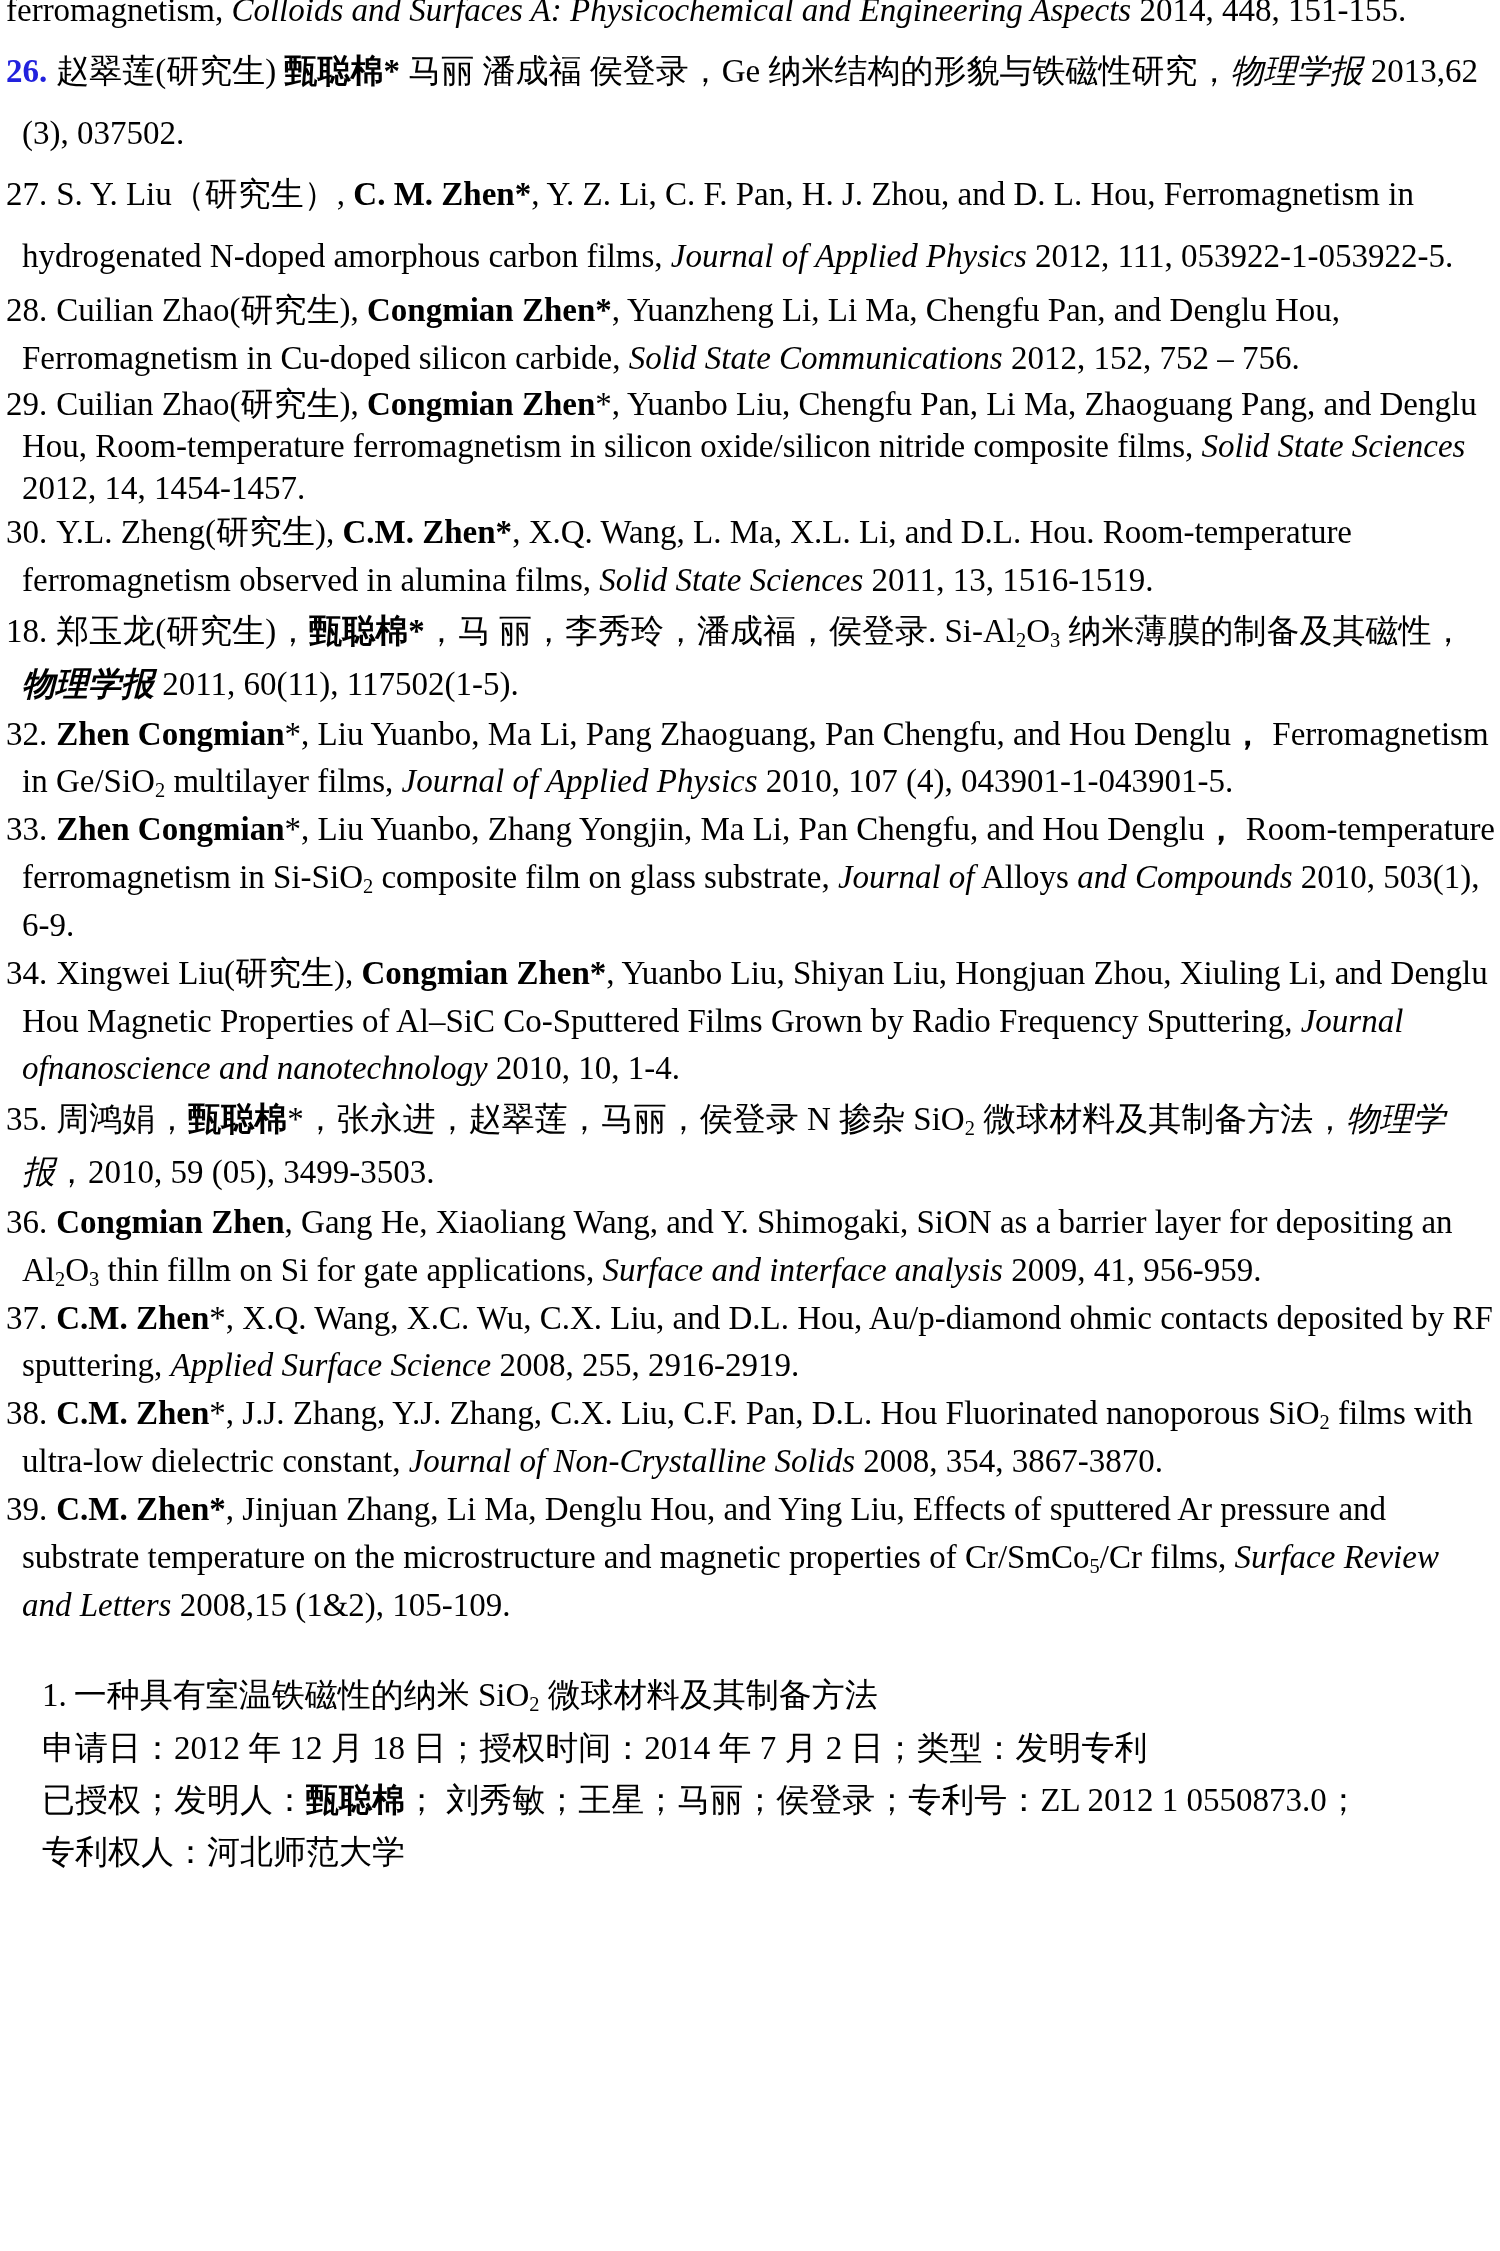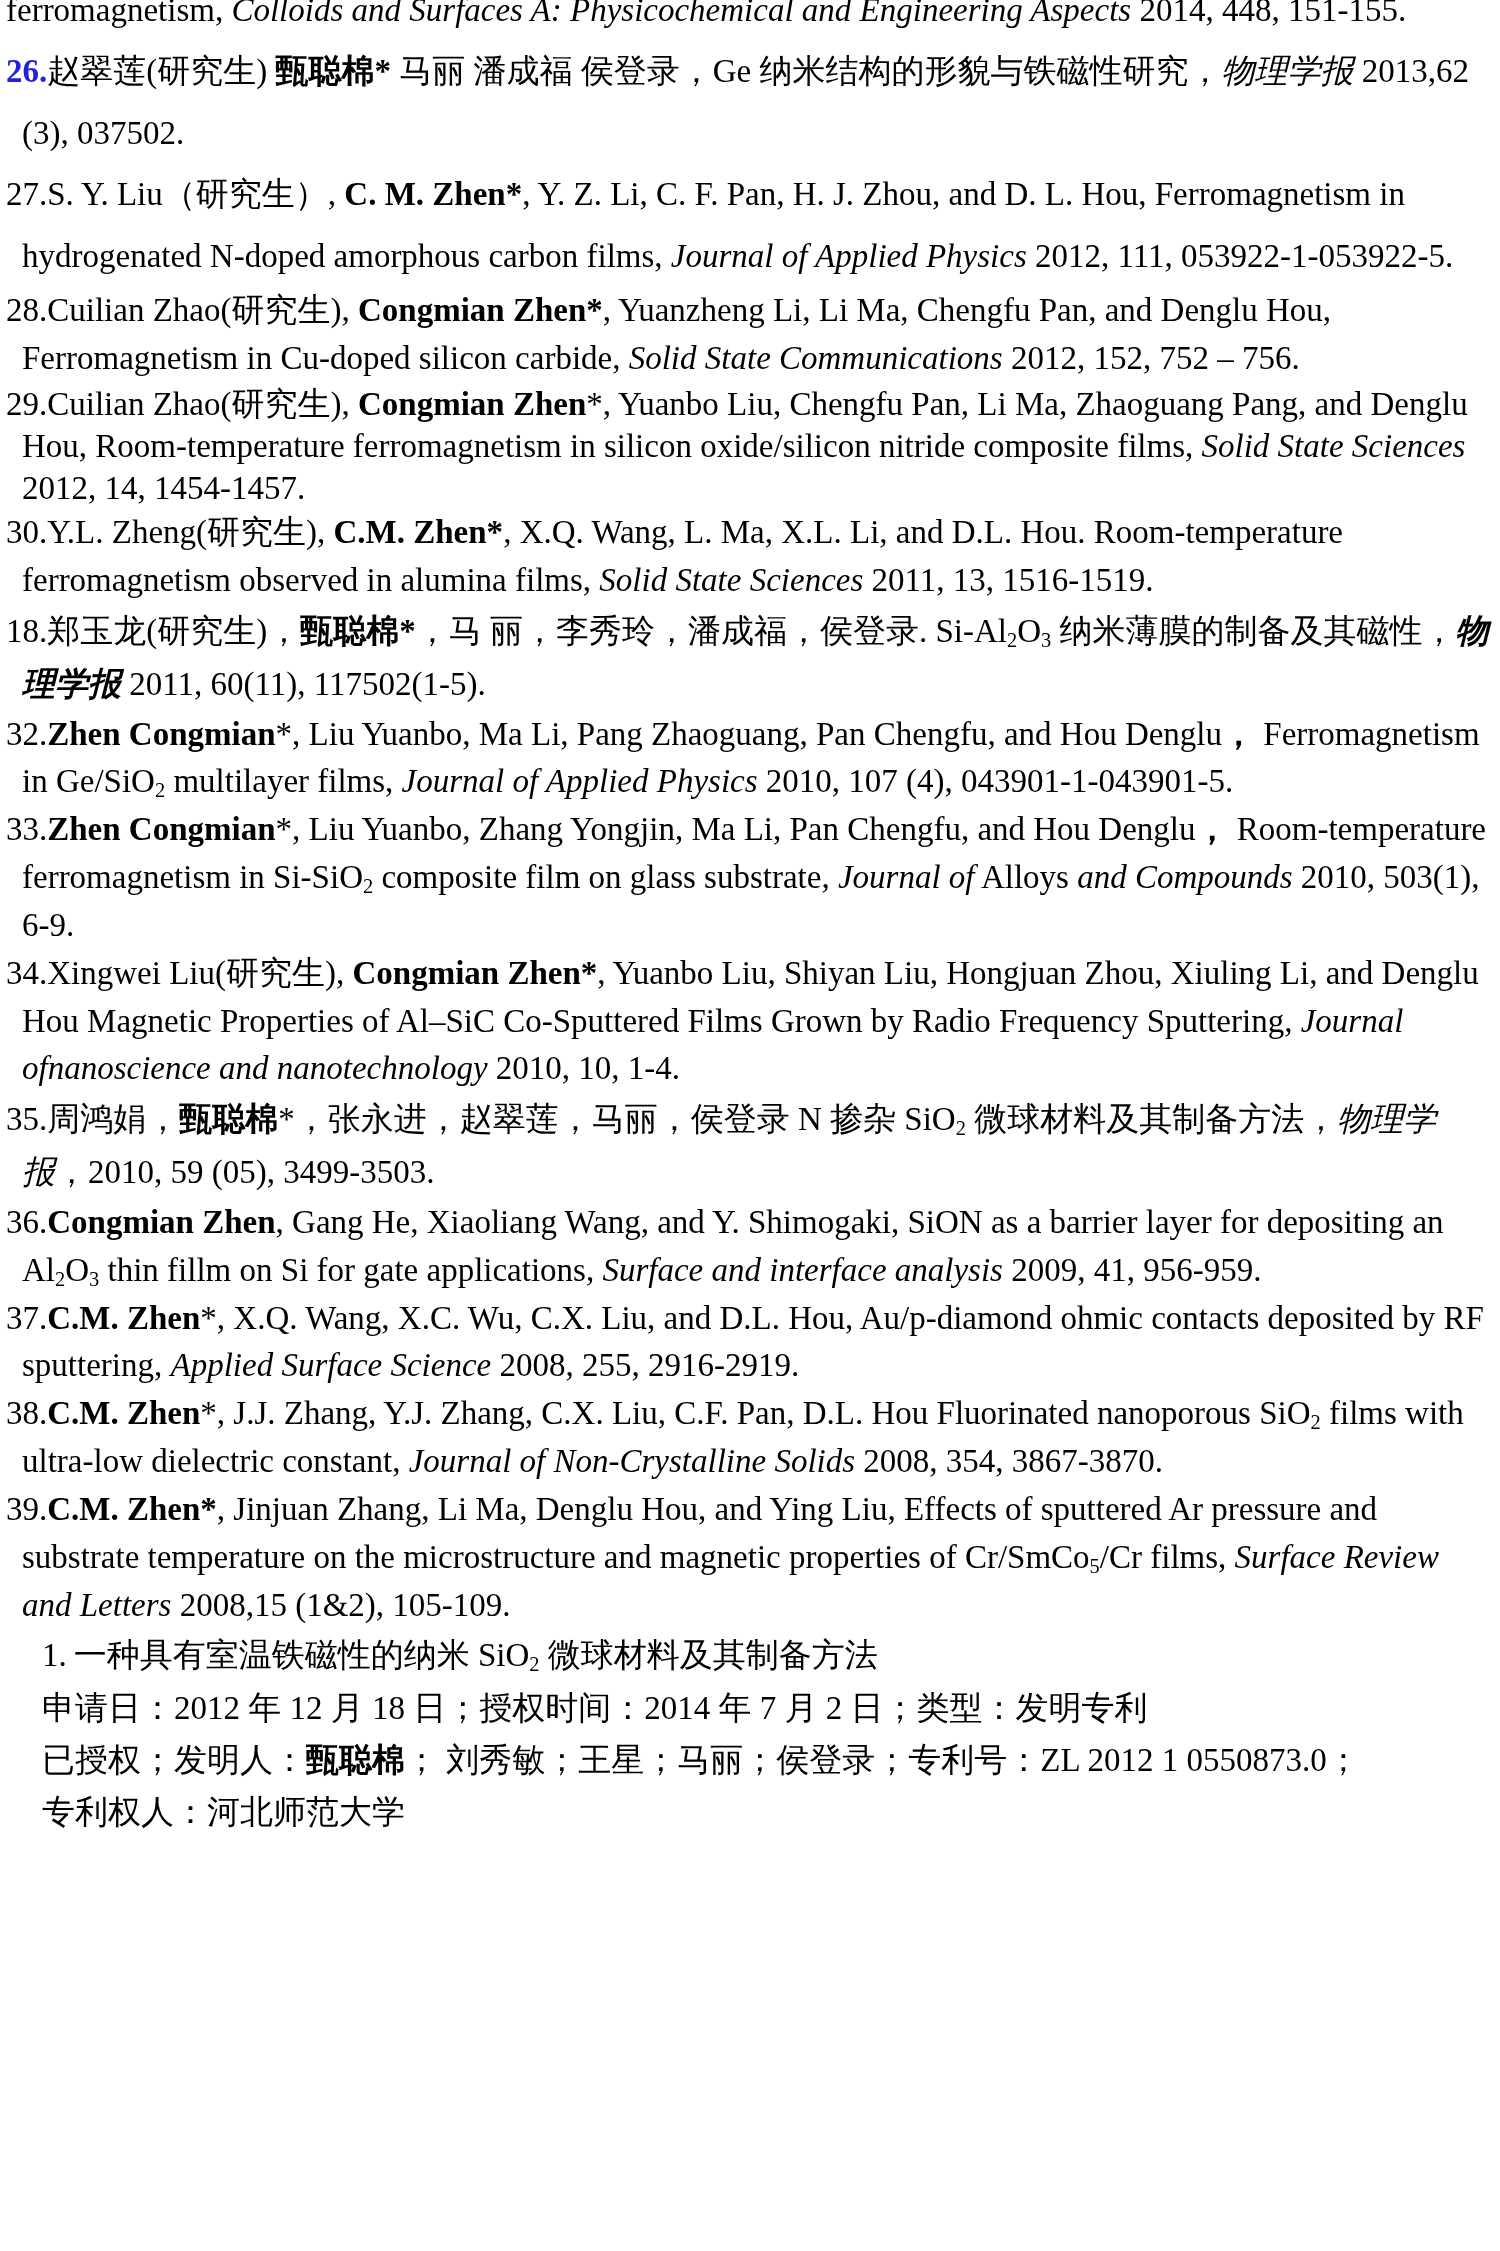--- a/index.html
+++ b/index.html
@@ -11,28 +11,28 @@
   .page {
     font-family:"Liberation Serif","DejaVu Serif",serif;
     font-size:33px; color:var(--ink);
     padding:0 4px 0 6px;
   }
   .ref { padding-left:16px; text-indent:-16px; line-height:1.45; }
   .lh-xl { line-height:1.86; }
   .lh-lg { line-height:1.6; }
   .lh-sm { line-height:1.28;font-family:Liberation Serif, serif; }
   .frag { margin-top:-20px; }
-  .num { }
+  .num { margin-right:9px; }
   .blue { color:var(--accent); }
   .b { font-weight:bold; }
   .i { font-style:italic; }
   .sub { font-size:0.62em; vertical-align:-0.22em; }
   .patents-header { line-height:1.5; font-weight:bold; color:var(--accent); padding-left:2px; }
   .patent-line { padding-left:36px; line-height:1.58; }
-  .patent-title { padding-left:54px; text-indent:-18px; }
+  .patent-title { padding-left:54px; text-indent:-18px;margin-top:40px; }
   .pnum { margin-right:7px; }
 </style>
 </head>
 <body>
 
 <div class="page">
   <div id="refs">
       <div class="ref frag lh-xl"><span class="">ferromagnetism, </span><span class="i">Colloids and Surfaces A: Physicochemical and Engineering Aspects</span><span class=""> 2014, 448, 151-155.</span></div>
       <div class="ref lh-xl"><span class="num blue b">26.</span><span class="">赵翠莲(研究生) </span><span class="b">甄聪棉*</span><span class=""> 马丽 潘成福 侯登录，Ge 纳米结构的形貌与铁磁性研究，</span><span class="i">物理学报</span><span class=""> 2013,62 (3), 037502.</span></div>
       <div class="ref lh-xl"><span class="num">27.</span><span class="">S. Y. Liu（研究生）, </span><span class="b">C. M. Zhen*</span><span class="">, Y. Z. Li, C. F. Pan, H. J. Zhou, and D. L. Hou, Ferromagnetism in hydrogenated N-doped amorphous carbon films, </span><span class="i">Journal of Applied Physics</span><span class=""> 2012, 111, 053922-1-053922-5.</span></div>

